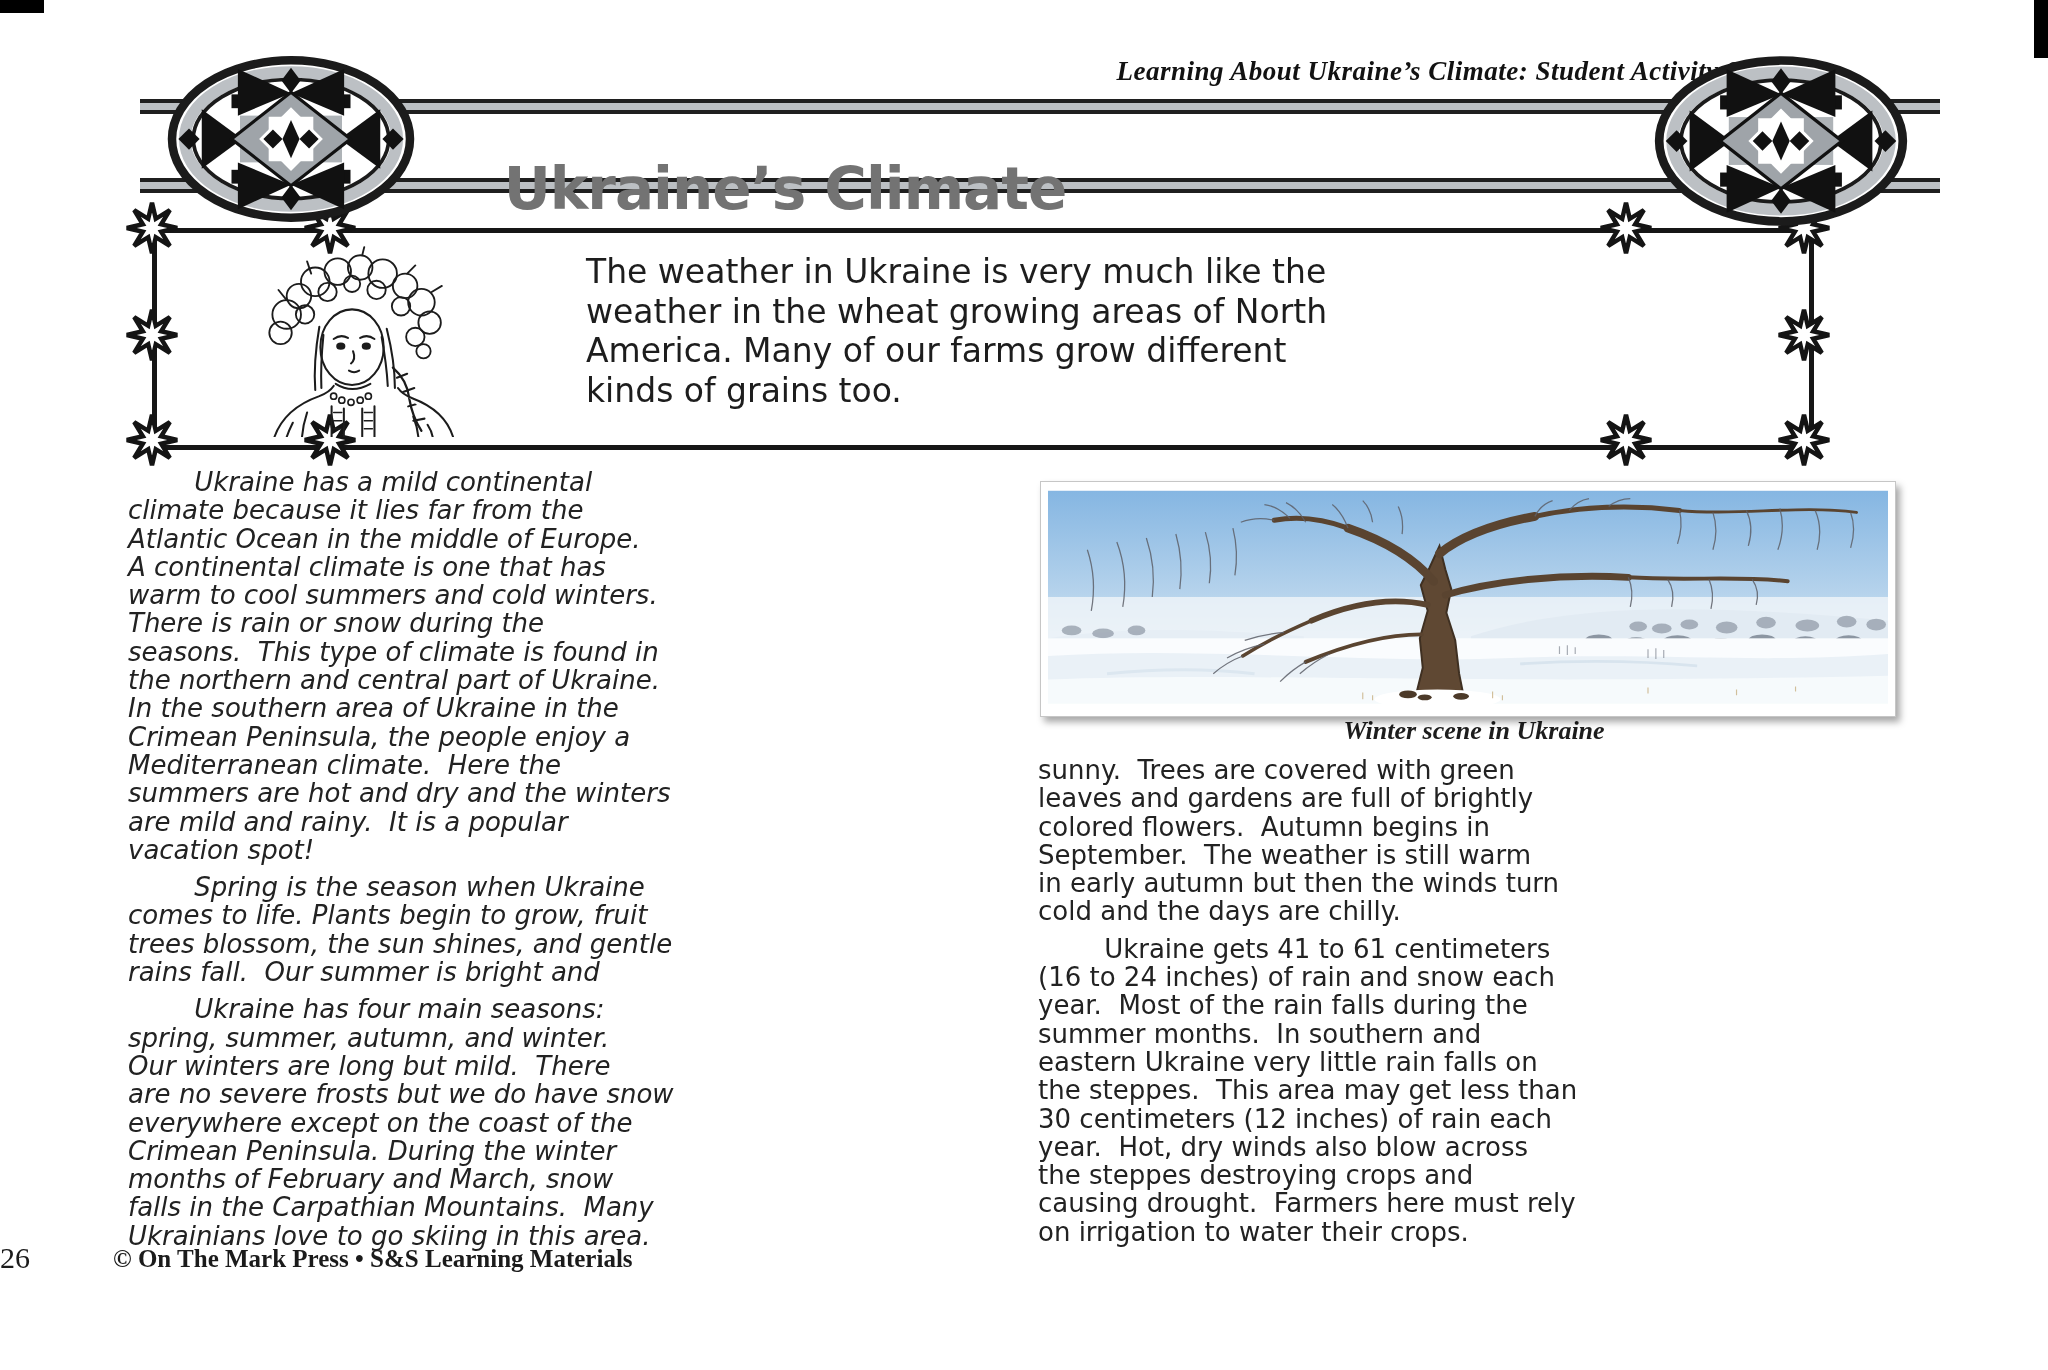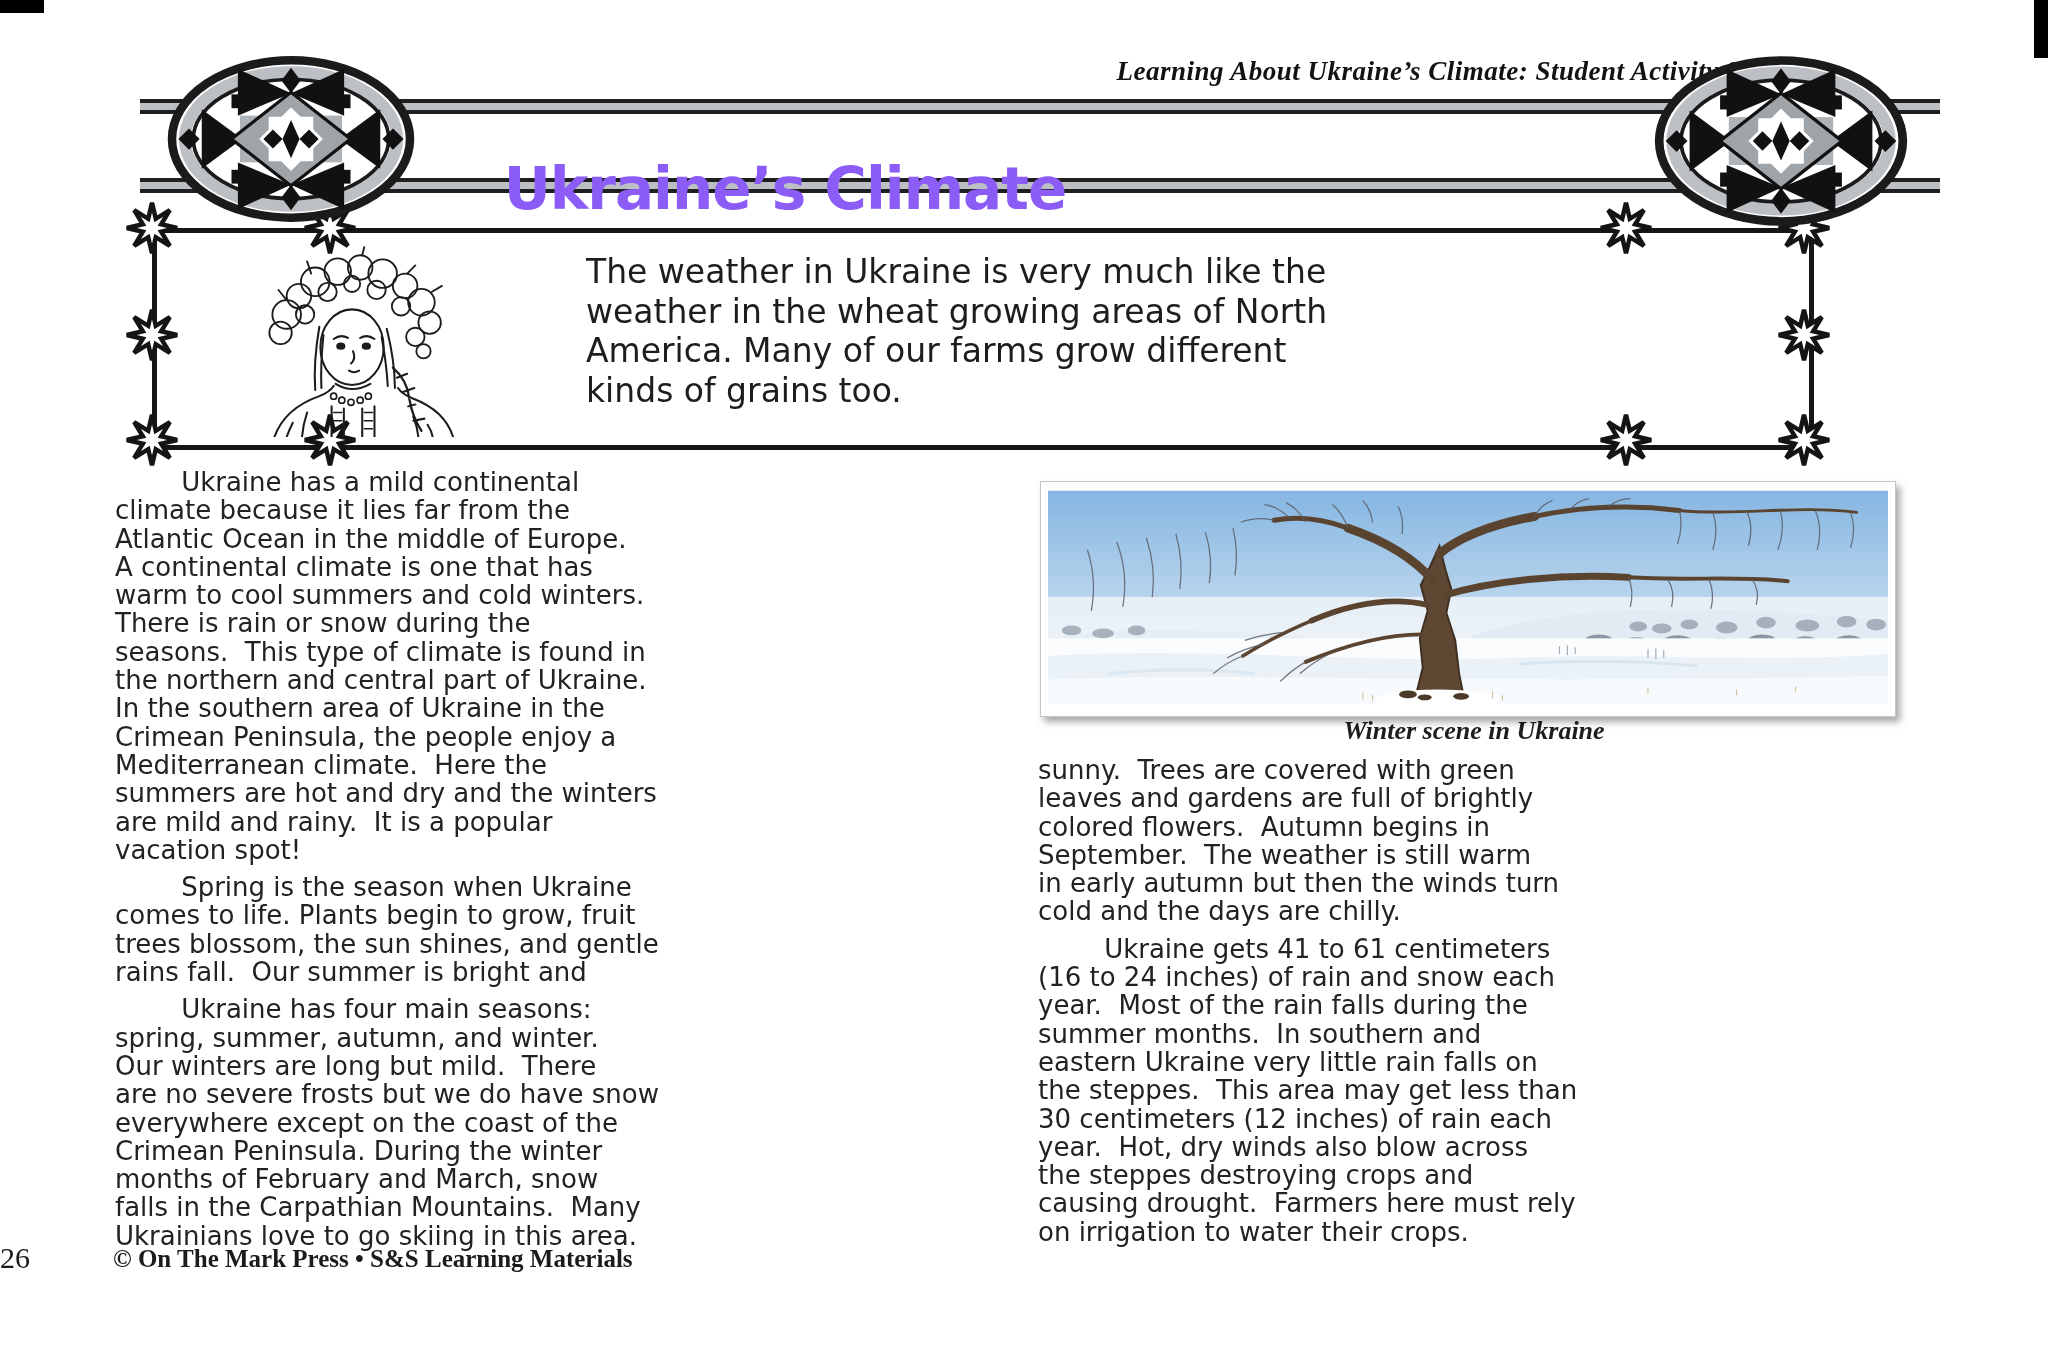--- a/index.html
+++ b/index.html
@@ -14,21 +14,21 @@
     font-size:27px;letter-spacing:.5px;color:#121212;
   }
   .stripe{
     position:absolute;left:140px;width:1800px;height:7px;background:#bcc0c4;
     border-top:4px solid #1f1f1f;border-bottom:4px solid #1f1f1f;
   }
   .stripe.top{top:99px}
   .stripe.bottom{top:178px}
   .page-title{
     position:absolute;top:116px;left:340px;width:890px;text-align:center;
-    font-size:58px;font-weight:bold;letter-spacing:-1px;color:#8b5cf6;
+    font-size:58px;font-weight:bold;letter-spacing:-1px;color:#737373;
     z-index:5;
   }
   .medallion{position:absolute;z-index:6;}
   .medallion.left{left:124px;top:54px;width:334px;height:170px;}
   .medallion.right{left:1614px;top:54px;width:334px;height:174px;}
   
   .intro-box{
     position:absolute;left:152px;top:228px;width:1652px;height:212px;
     border:5px solid #161616;background:#fff;z-index:3;
   }
@@ -36,21 +36,21 @@
   .girl{position:absolute;left:212px;top:243px;width:278px;height:194px;z-index:5;}
   .intro-text{
     position:absolute;left:558px;top:252px;width:1200px;z-index:5;
     font-size:33px;line-height:39.5px;color:#1d1d1d;white-space:pre-line;
     font-weight:500;
     margin-left:28px;
   }
   
   .col{position:absolute;font-size:26px;line-height:28.3px;color:#222;}
   .col p{margin:0 0 9px 0;white-space:pre-wrap;}
-  .col.left{left:115px;top:468px;width:710px;}
+  .col.left{left:128px;top:468px;width:710px;font-style:italic;}
   .col.right{left:1038px;top:756px;width:910px;}
   
   .photo-frame{
     position:absolute;left:1040px;top:481px;background:#fff;
     padding:7px;border:1px solid #c6c6c6;
     box-shadow:4px 5px 7px rgba(0,0,0,.35);z-index:2;
   }
   .photo-caption{
     position:absolute;left:1040px;top:716px;width:868px;text-align:center;
     font-size:26px;font-weight:bold;font-style:italic;color:#1d1d1d;font-family:Liberation Serif, serif;

